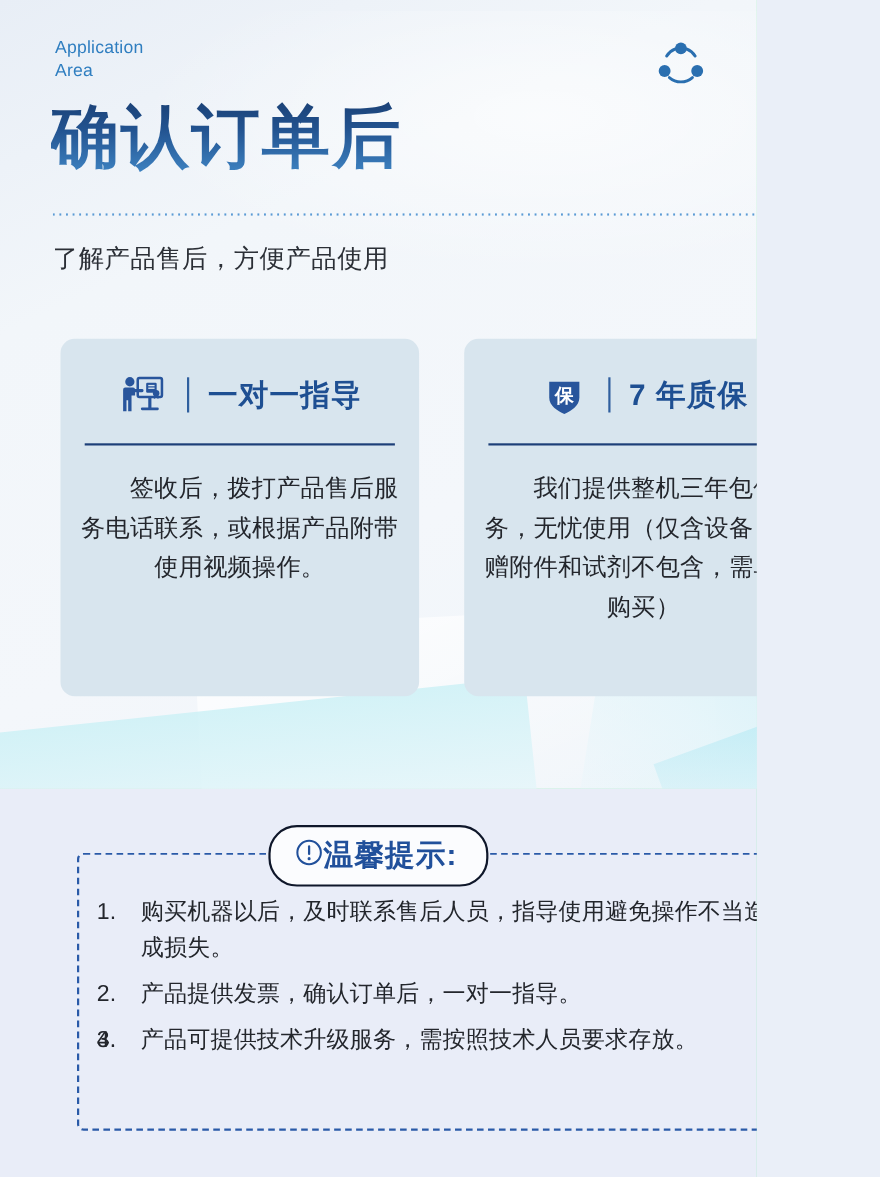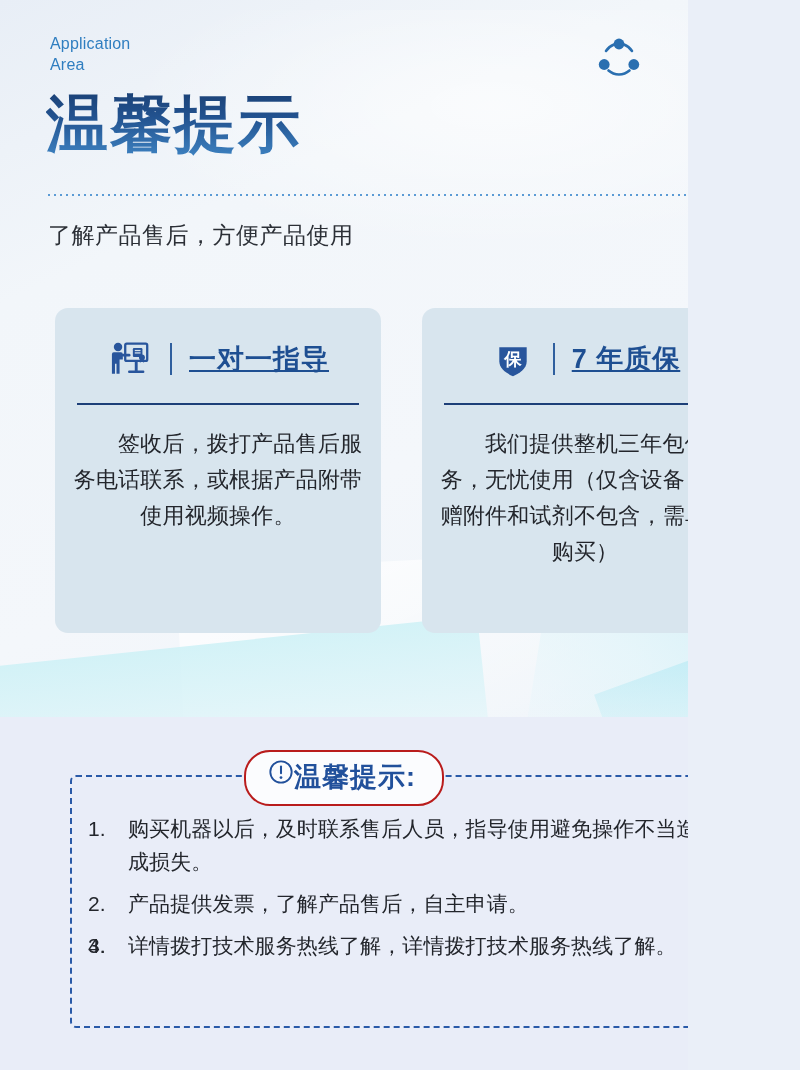--- a/index.html
+++ b/index.html
@@ -162,21 +162,20 @@
     background: #2f5f9e;
     margin: 0 17px;
     flex: 0 0 auto;
   }
   .card-title {
     font-size: 27px;
     font-weight: 700;
     color: #1e4f92;
     letter-spacing: 1px;
     white-space: nowrap;
-    text-decoration: underline;
   }
   .card-rule {
     position: absolute;
     left: 22px; top: 95px;
     width: 282px; height: 2px;
     background: #1d3f78;
   }
   .card-body {
     position: absolute;
     left: 16px; top: 118px;
@@ -198,24 +197,24 @@
     border: 2px dashed #2a5aa8;
     border-radius: 6px;
     box-sizing: border-box;
   }
   .tips-pill {
     position: absolute;
     left: 50%;
     top: 750px;
     transform: translateX(-50%);
     display: flex;
-    align-items: flex-start;
+    align-items: center;
     padding: 7px 26px 9px 22px;
     background: #fbfcfe;
-    border: 2px solid #b91c1c;
+    border: 2px solid #0f172a;
     border-radius: 26px;
     box-sizing: border-box;
   }
   .tips-pill-text {
     font-size: 27px;
     font-weight: 700;
     color: #21509b;
     letter-spacing: 1px;
     white-space: nowrap;
   }
@@ -258,21 +257,21 @@
     <div class="deco-cyan-3"></div>
   </div>
 
   <div class="lower-bg"></div>
 
   <div class="eyebrow">
     <span>Application</span><br>
     <span>Area</span>
   </div>
 
-  <div class="main-title">温馨提示</div>
+  <div class="main-title">确认订单后</div>
 
   <div class="logo-mark">
     <svg viewBox="0 0 54 54" width="54" height="54" aria-hidden="true">
       <path d="M14 18 A17 17 0 0 1 22 11.5" fill="none" stroke="#2a6fb0" stroke-width="2.6" stroke-linecap="round"></path>
       <path d="M40 18 A17 17 0 0 0 32 11.5" fill="none" stroke="#2a6fb0" stroke-width="2.6" stroke-linecap="round"></path>
       <path d="M16.5 37.5 A16 16 0 0 0 37.5 37.5" fill="none" stroke="#2a6fb0" stroke-width="2.6" stroke-linecap="round"></path>
       <circle cx="27" cy="11" r="5.4" fill="#2a6fb0"></circle>
       <circle cx="12.2" cy="31.5" r="5.4" fill="#2a6fb0"></circle>
       <circle cx="41.8" cy="31.5" r="5.4" fill="#2a6fb0"></circle>
     </svg>
@@ -336,24 +335,24 @@
     <span class="tips-pill-text">温馨提示:</span>
   </div>
 
   <ul class="tips-list">
     <li>
       <span class="num">1.</span>
       <span>购买机器以后，及时联系售后人员，指导使用避免操作不当造成损失。</span>
     </li>
     <li>
       <span class="num">2.</span>
-      <span>产品提供发票，了解产品售后，自主申请。</span>
+      <span>产品提供发票，确认订单后，一对一指导。</span>
     </li>
     <li>
       <span class="num">3.</span>
     </li>
     <li>
       <span class="num">4.</span>
-      <span>详情拨打技术服务热线了解，详情拨打技术服务热线了解。</span>
+      <span>产品可提供技术升级服务，需按照技术人员要求存放。</span>
     </li>
   </ul>
 
 </div>
 
 </body></html>

